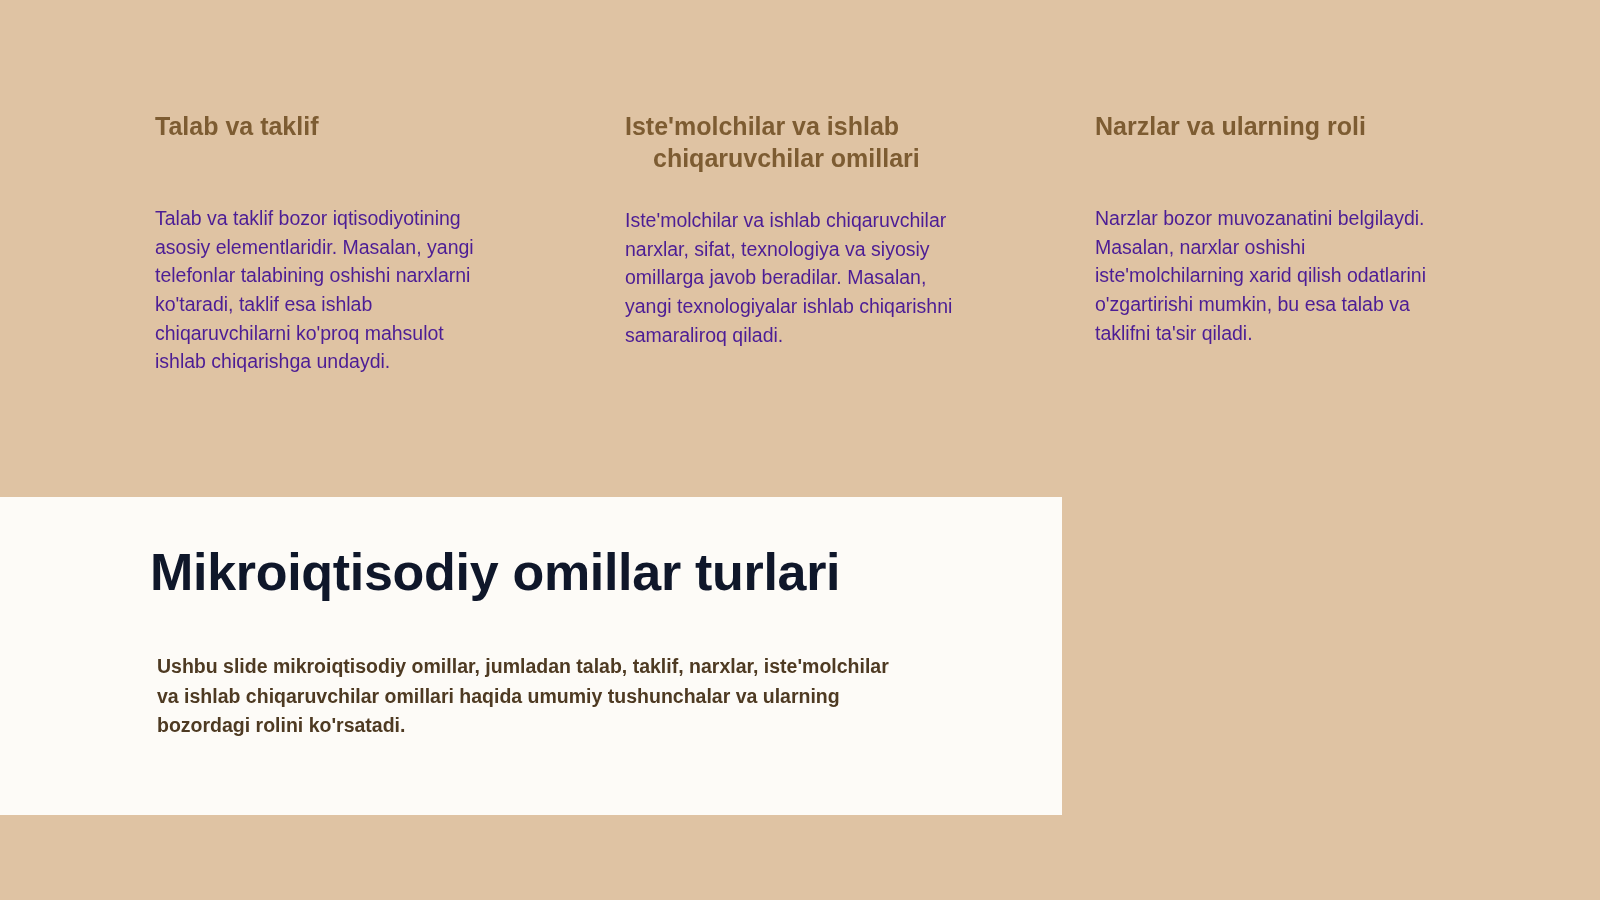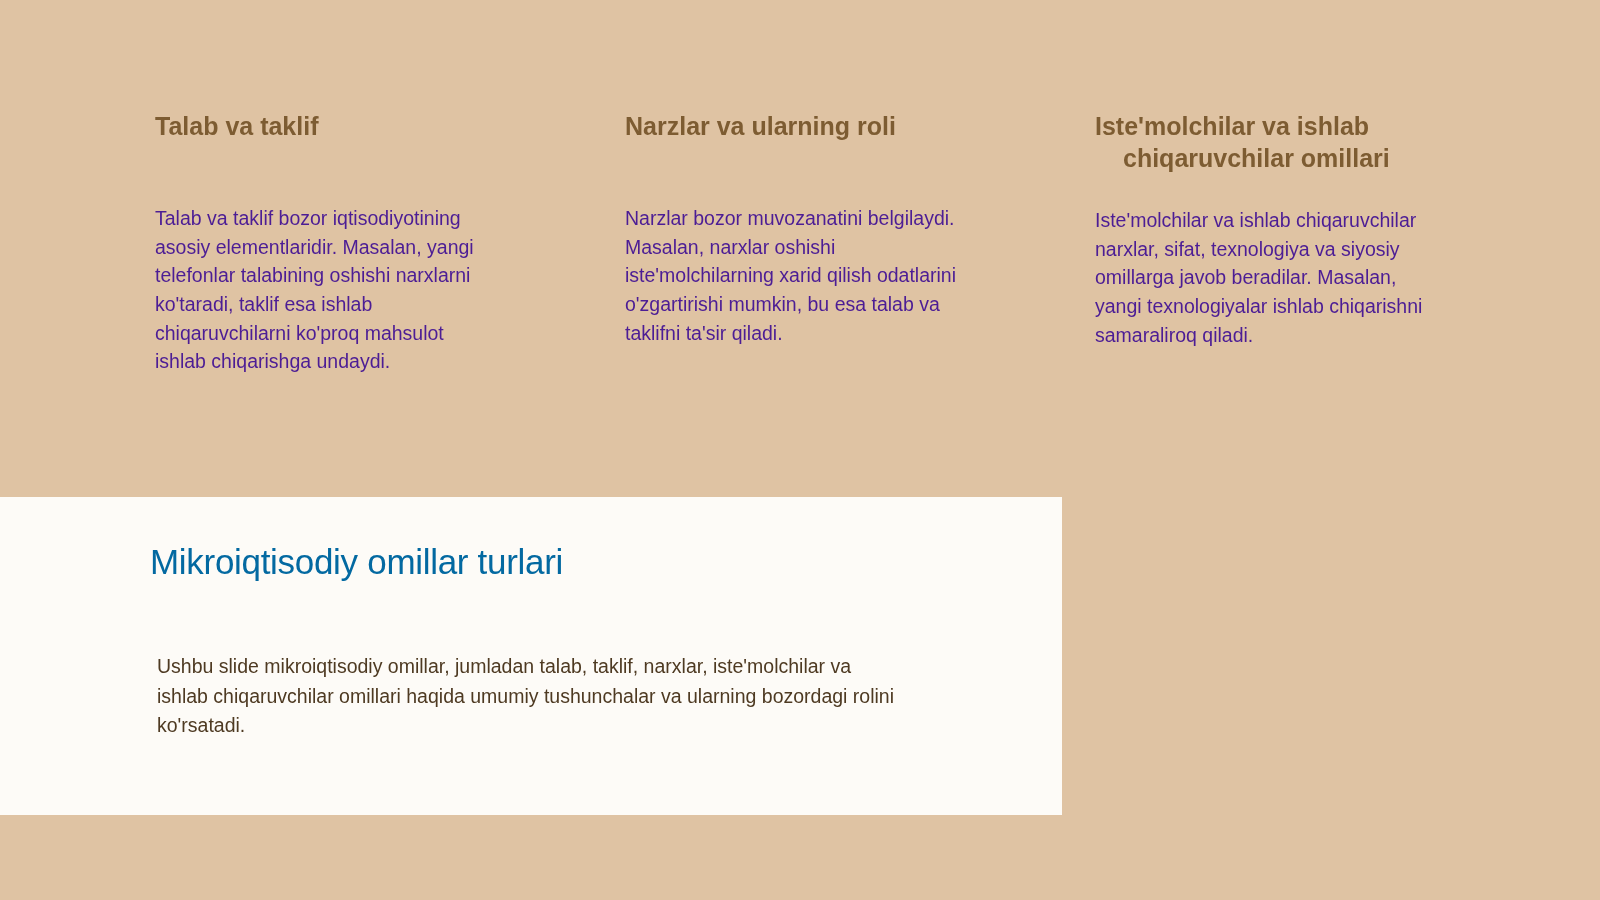--- a/index.html
+++ b/index.html
@@ -79,36 +79,37 @@
     left: 0;
     top: 497px;
     width: 1062px;
     height: 318px;
     background: #fdfbf7;
   }
   #panel-title {
     position: absolute;
     left: 150px;
     top: 45px;
-    font-size: 35px;
-    font-weight: normal;
-    color: #0369a1;
+    font-size: 52px;
+    font-weight: bold;
+    color: #0f172a;
     letter-spacing: -0.3px;
     margin: 0;
     white-space: nowrap;
   }
   #panel-body {
     position: absolute;
     left: 157px;
     top: 155px;
     width: 740px;
     font-size: 19.5px;
     color: #4e3a22;
     line-height: 1.52;
     margin: 0;
+    font-weight: bold;
   }
   
   #bottom-strip {
     position: absolute;
     left: 0;
     top: 815px;
     width: 1600px;
     height: 85px;
     background: #dfc3a3;
   }
@@ -121,30 +122,30 @@
   <div id="bg-top"></div>
 
   <div id="columns">
 
     <div class="column">
       <h2 class="col-title">Talab va taklif</h2>
       <p class="col-body">Talab va taklif bozor iqtisodiyotining asosiy elementlaridir. Masalan, yangi telefonlar talabining oshishi narxlarni ko'taradi, taklif esa ishlab chiqaruvchilarni ko'proq mahsulot ishlab chiqarishga undaydi.</p>
     </div>
 
     <div class="column">
-      <h2 class="col-title">Narzlar va ularning roli</h2>
-      <p class="col-body">Narzlar bozor muvozanatini belgilaydi. Masalan, narxlar oshishi iste'molchilarning xarid qilish odatlarini o'zgartirishi mumkin, bu esa talab va taklifni ta'sir qiladi.</p>
-    </div>
-
-    <div class="column">
       <h2 class="col-title indent">
         <span class="l1">Iste'molchilar va ishlab</span>
         <span class="l2">chiqaruvchilar omillari</span>
       </h2>
       <p class="col-body">Iste'molchilar va ishlab chiqaruvchilar narxlar, sifat, texnologiya va siyosiy omillarga javob beradilar. Masalan, yangi texnologiyalar ishlab chiqarishni samaraliroq qiladi.</p>
+    </div>
+
+    <div class="column">
+      <h2 class="col-title">Narzlar va ularning roli</h2>
+      <p class="col-body">Narzlar bozor muvozanatini belgilaydi. Masalan, narxlar oshishi iste'molchilarning xarid qilish odatlarini o'zgartirishi mumkin, bu esa talab va taklifni ta'sir qiladi.</p>
     </div>
 
   </div>
 
   <div id="panel">
     <h1 id="panel-title">Mikroiqtisodiy omillar turlari</h1>
     <p id="panel-body">Ushbu slide mikroiqtisodiy omillar, jumladan talab, taklif, narxlar, iste'molchilar va ishlab chiqaruvchilar omillari haqida umumiy tushunchalar va ularning bozordagi rolini ko'rsatadi.</p>
   </div>
 
   <div id="bottom-strip"></div>

